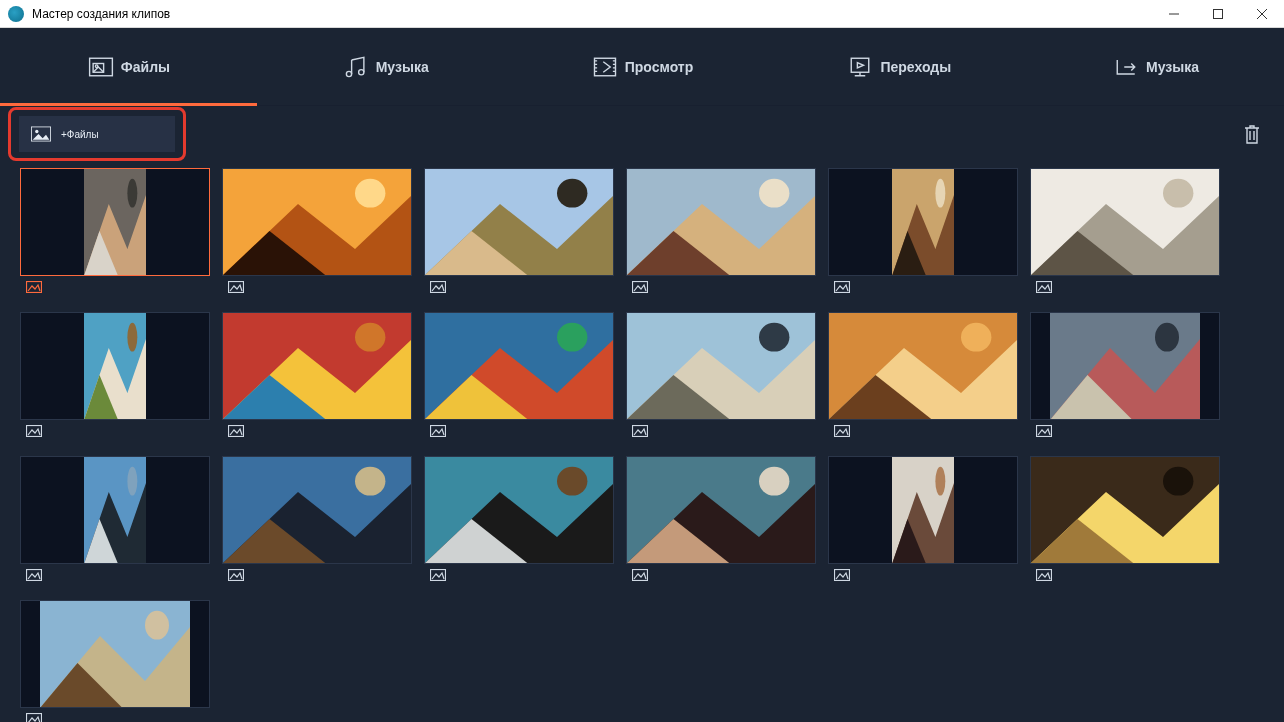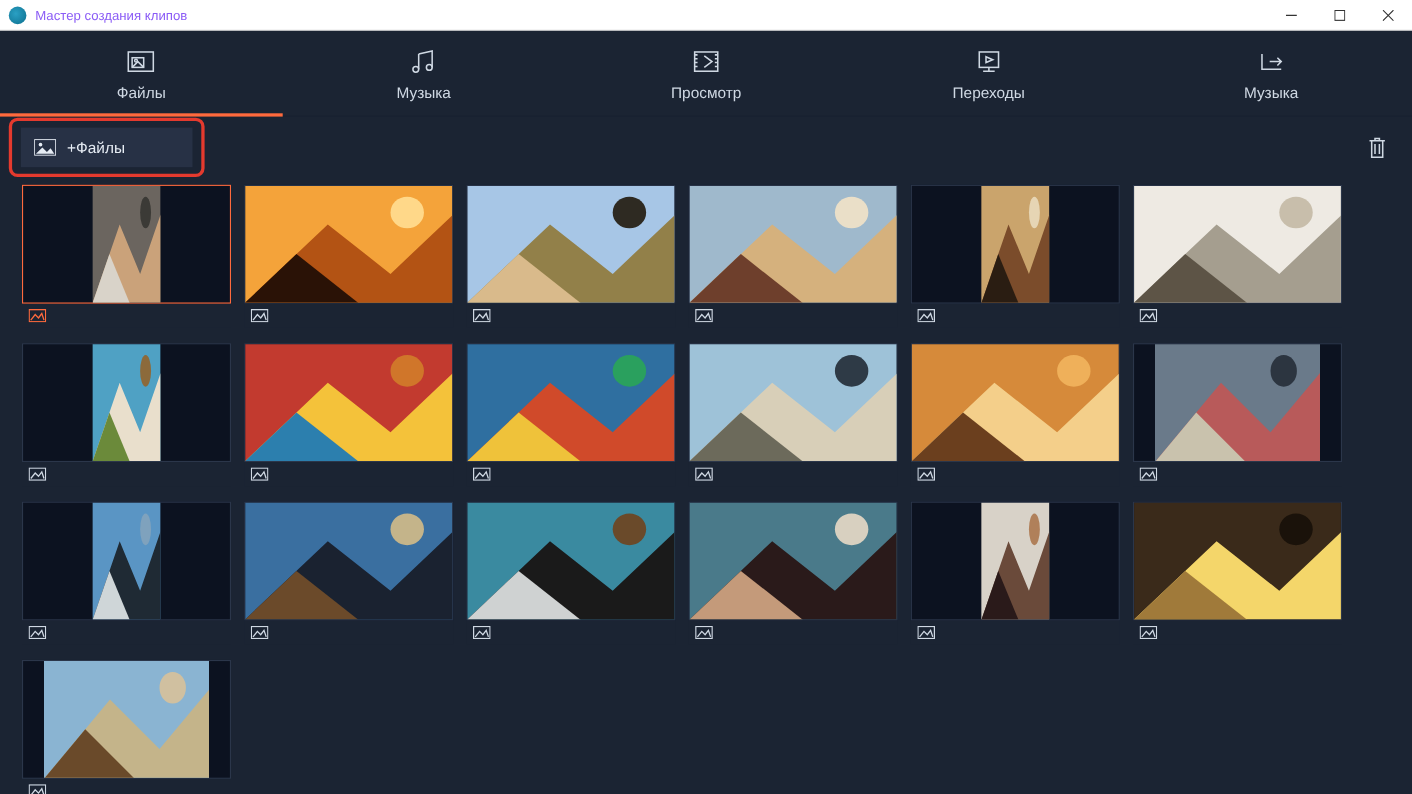--- a/index.html
+++ b/index.html
@@ -1,31 +1,31 @@
 <!DOCTYPE html>
 <html><head>
 <meta charset="utf-8">
 <style>
   * { box-sizing: border-box; margin: 0; padding: 0; }
   html, body { width: 1284px; height: 722px; font-family: "Segoe UI", Arial, sans-serif; background: #fff; overflow: hidden; }
   .window { width: 1284px; height: 722px; display: flex; flex-direction: column; background: #fff; }
   .titlebar { height: 28px; background: #ffffff; display: flex; align-items: center; border-bottom: 1px solid #d9d9d9; }
   .titlebar .app-icon { width: 16px; height: 16px; margin: 0 8px; border-radius: 50%; background: radial-gradient(circle at 40% 40%, #2aa0c4, #0d6f8e); }
-  .titlebar .title { font-size: 12px; color: #8b5cf6; flex: 0 0 auto; }
+  .titlebar .title { font-size: 12px; color: #000000; flex: 0 0 auto; }
   .titlebar .spacer { flex: 1; }
   .win-btn { width: 44px; height: 28px; display: flex; align-items: center; justify-content: center; color: #333; font-size: 10px; }
   .app-body { flex: 1; background: #1b2433; display: flex; flex-direction: column; color: #c9d3e0; }
   .tabbar { height: 78px; display: flex; border-bottom: 1px solid #182030; }
-  .tab { flex: 1; display: flex; flex-direction: column; align-items: center; justify-content: center; gap: 6px; font-size: 14px; color: #cfd8e3; position: relative; }
+  .tab { flex: 1; display: flex; flex-direction: row; align-items: center; justify-content: center; gap: 6px; font-size: 14px; color: #cfd8e3; position: relative; font-weight: bold; }
   .tab.active::after { content: ""; position: absolute; left: 0; right: 0; bottom: -1px; height: 3px; background: #ff6a3d; }
   .tab svg { width: 28px; height: 28px; fill: none; stroke: #cfd8e3; stroke-width: 1.6; }
 
   .toolbar { height: 56px; display: flex; align-items: center; padding: 4px 8px; }
   .highlight-group { border: 3px solid #e43a2e; border-radius: 8px; padding: 6px 8px; display: flex; gap: 8px; }
-  .tbtn { width: 156px; height: 36px; background: #273145; display: flex; align-items: center; justify-content: flex-start; gap: 10px; padding: 0 12px; color: #e6ecf4; font-size: 14px; }
+  .tbtn { width: 156px; height: 36px; background: #273145; display: flex; align-items: center; justify-content: flex-start; gap: 10px; padding: 0 12px; color: #e6ecf4; font-size: 10px; }
   .tbtn svg { width: 20px; height: 16px; fill: #e6ecf4; }
   .toolbar .spacer { flex: 1; }
   .trash { width: 20px; height: 22px; fill: #cfd8e3; margin-right: 14px; }
 
   .gallery-wrap { flex: 1; overflow: auto; padding: 6px 20px 0 20px; }
   .gallery { display: grid; grid-template-columns: repeat(6, 190px); gap: 14px 12px; justify-content: start; }
   .tile { width: 190px; background: #1b2433; }
   .thumb { width: 190px; height: 108px; background: #0c1220; display: flex; align-items: center; justify-content: center; position: relative; border: 1px solid #2b364a; overflow: hidden; }
   .tile.selected .thumb { border: 1px solid #ff6a3d; }
   .img-fill { width: 190px; height: 108px; }

